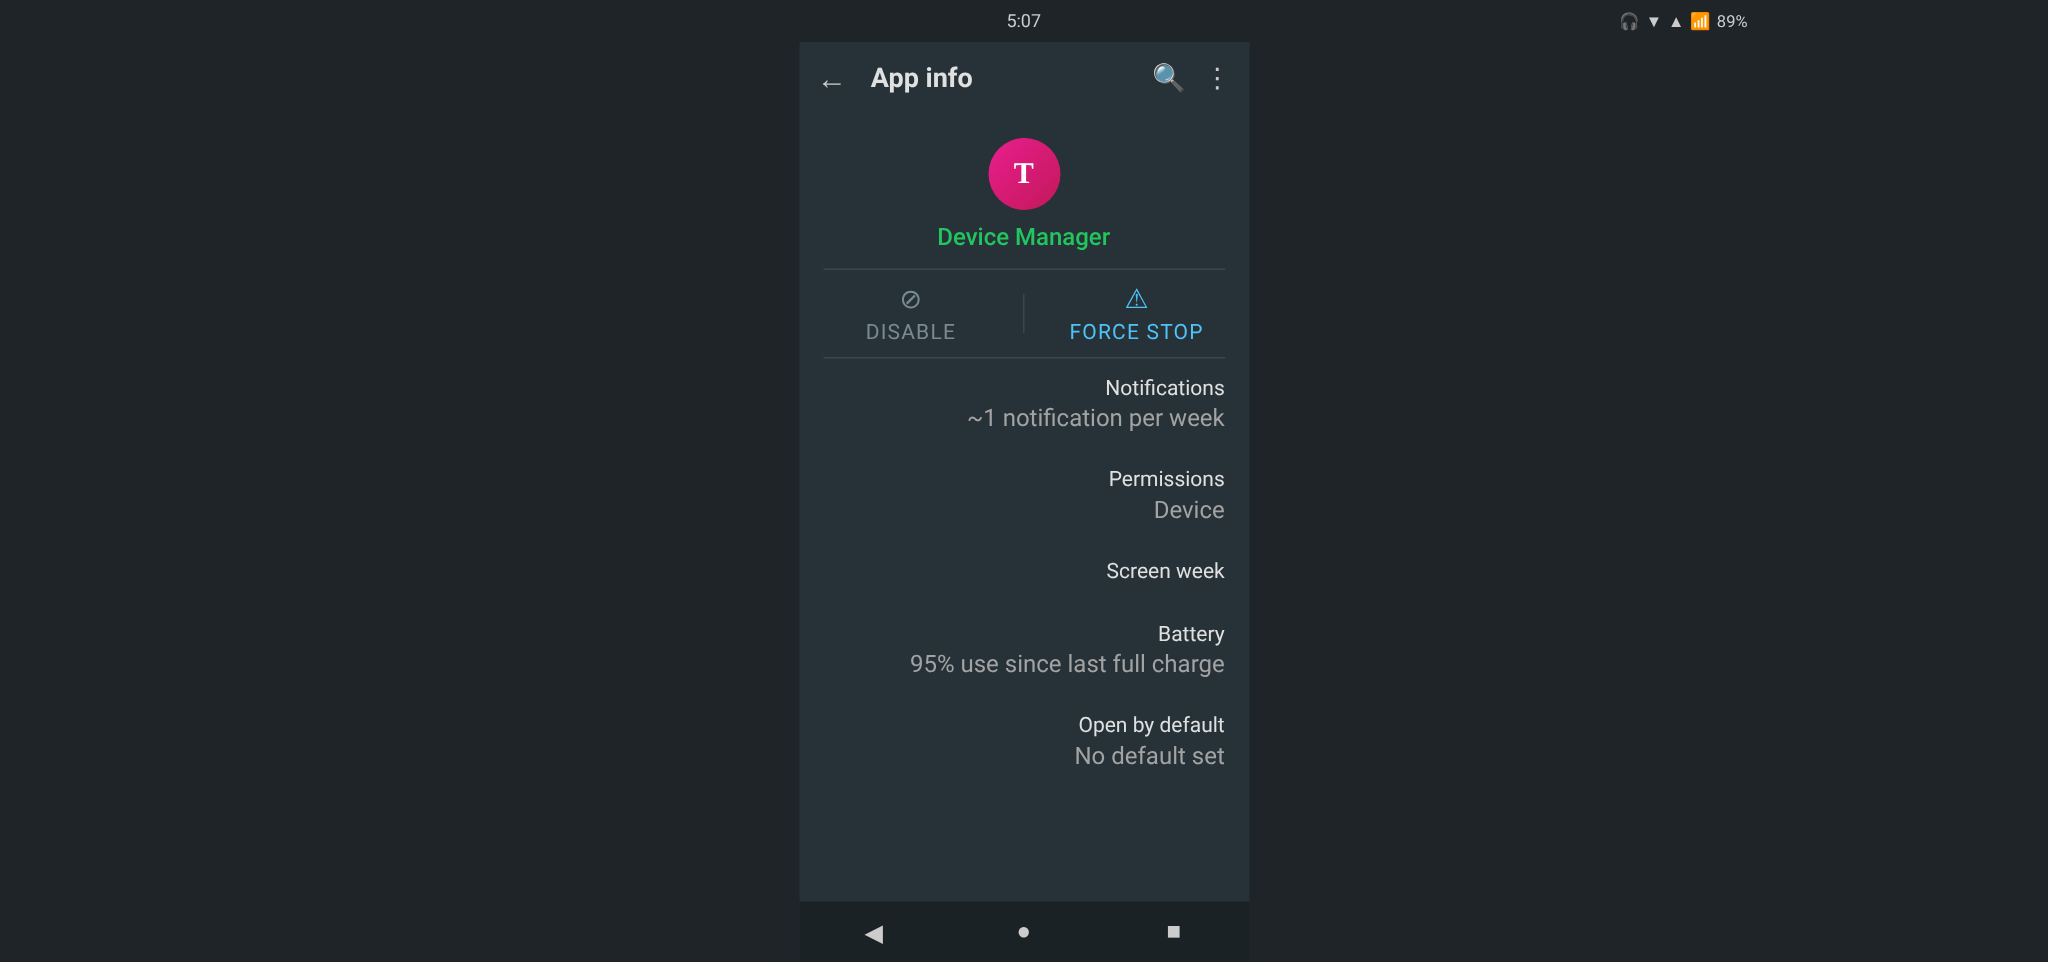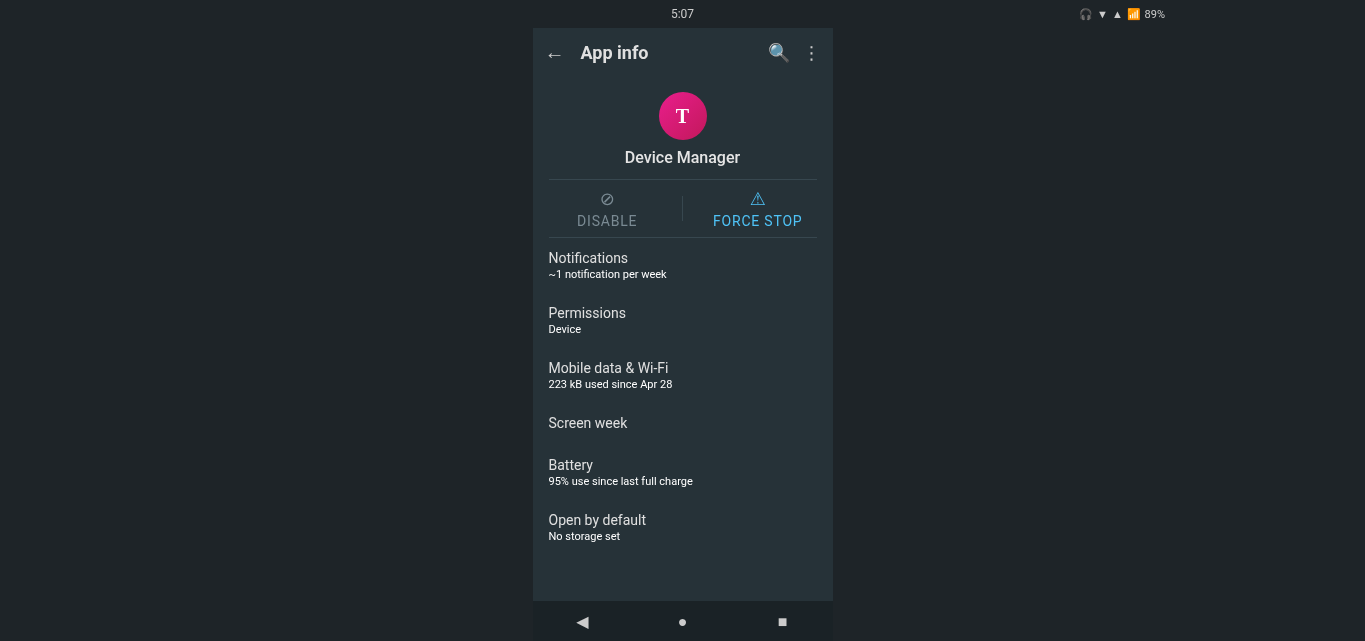--- a/index.html
+++ b/index.html
@@ -99,21 +99,21 @@
       display: flex;
       align-items: center;
       justify-content: center;
       font-size: 22px;
       color: white;
       font-weight: bold;
       margin-bottom: 8px;
     }
     .app-name {
       font-size: 16px;
-      color: #e5e5e5;
+      color: #22c55e;
       font-weight: 500;
     }
 
     
     .divider {
       height: 1px;
       background-color: #37474f;
       margin: 0 16px;
     }
 
@@ -150,34 +150,35 @@
       width: 1px;
       background-color: #37474f;
       align-self: stretch;
       margin: 8px 0;
     }
 
     
     .settings-list {
       flex: 1;
       overflow-y: auto;
+      text-align: right;
     }
     .settings-item {
       padding: 12px 16px;
       cursor: pointer;
       border-bottom: none;
     }
     .settings-item .item-title {
       font-size: 14px;
       color: #e0e0e0;
       margin-bottom: 2px;
     }
     .settings-item .item-subtitle {
-      font-size: 11px;
-      color: #ffffff;
+      font-size: 16px;
+      color: #a3a3a3;
     }
 
     
     .bottom-nav {
       height: 40px;
       background-color: #1a2226;
       display: flex;
       justify-content: space-around;
       align-items: center;
       width: 300px;
@@ -256,37 +257,33 @@
         <div class="item-title">Notifications</div>
         <div class="item-subtitle">~1 notification per week</div>
       </div>
 
       <div class="settings-item">
         <div class="item-title">Permissions</div>
         <div class="item-subtitle">Device</div>
       </div>
 
 
-      <div class="settings-item">
-        <div class="item-title">Mobile data &amp; Wi-Fi</div>
-        <div class="item-subtitle">223 kB used since Apr 28</div>
-      </div>
 
       <div class="settings-item">
         <div class="item-title">Screen week</div>
       </div>
 
       <div class="settings-item">
         <div class="item-title">Battery</div>
         <div class="item-subtitle">95% use since last full charge</div>
       </div>
 
       <div class="settings-item">
         <div class="item-title">Open by default</div>
-        <div class="item-subtitle">No storage set</div>
+        <div class="item-subtitle">No default set</div>
       </div>
 
     </div>
 
     <div class="bottom-nav">
       <span class="nav-btn">◀</span>
       <span class="nav-btn">●</span>
       <span class="nav-btn">■</span>
     </div>
   </div>

